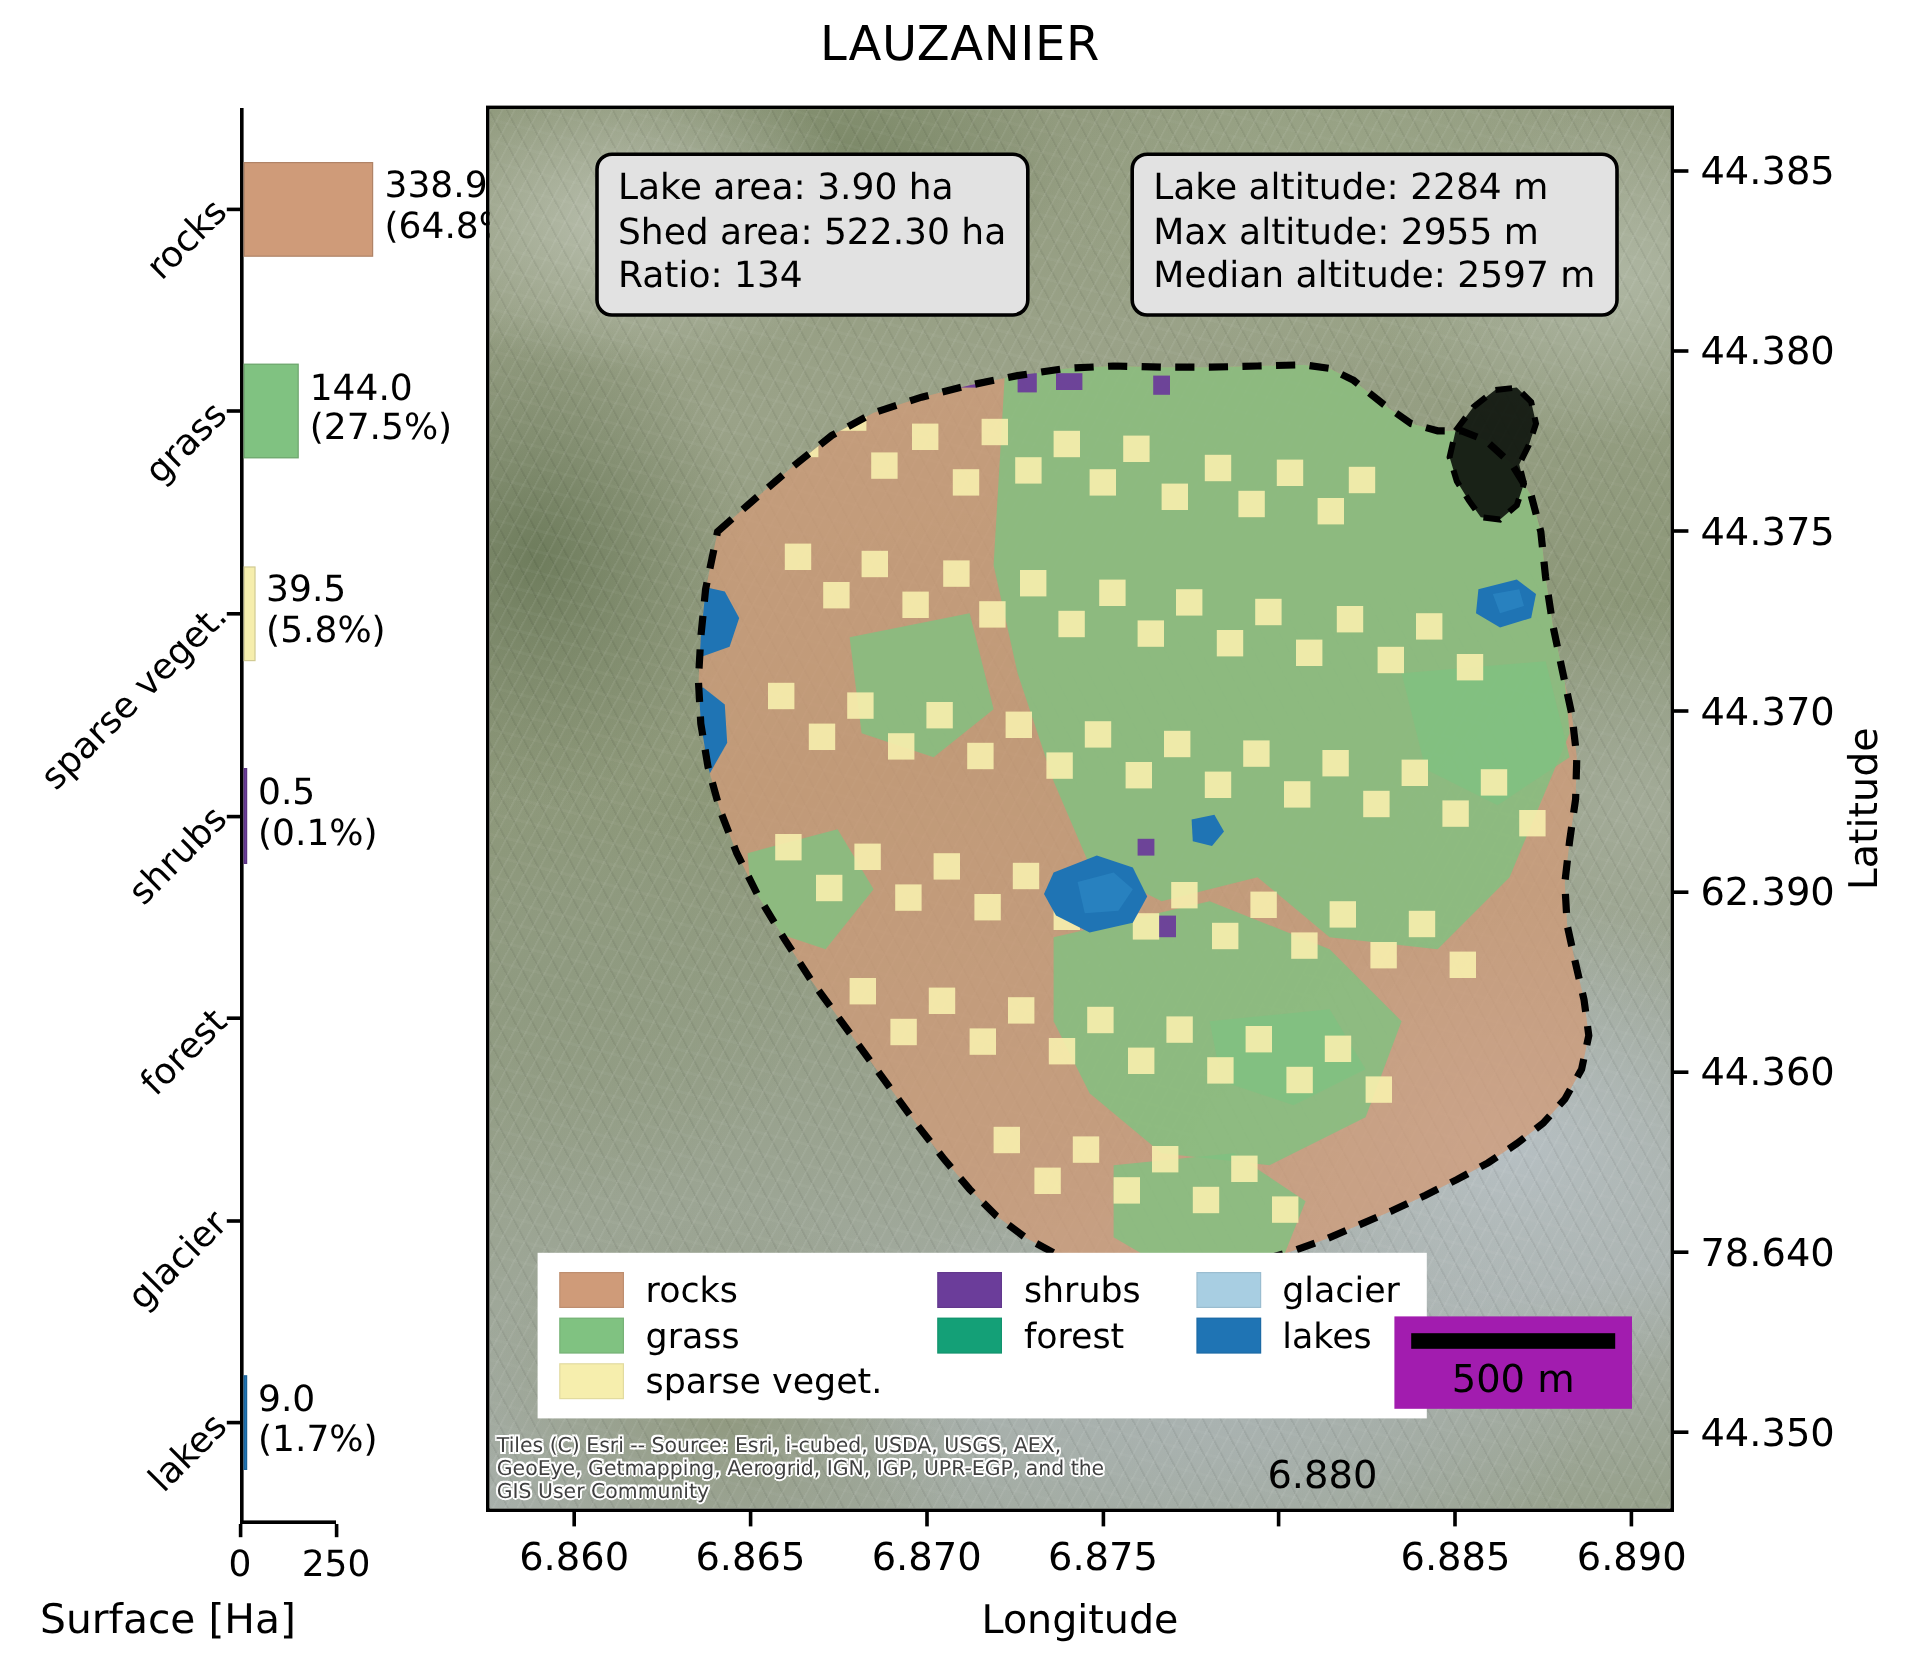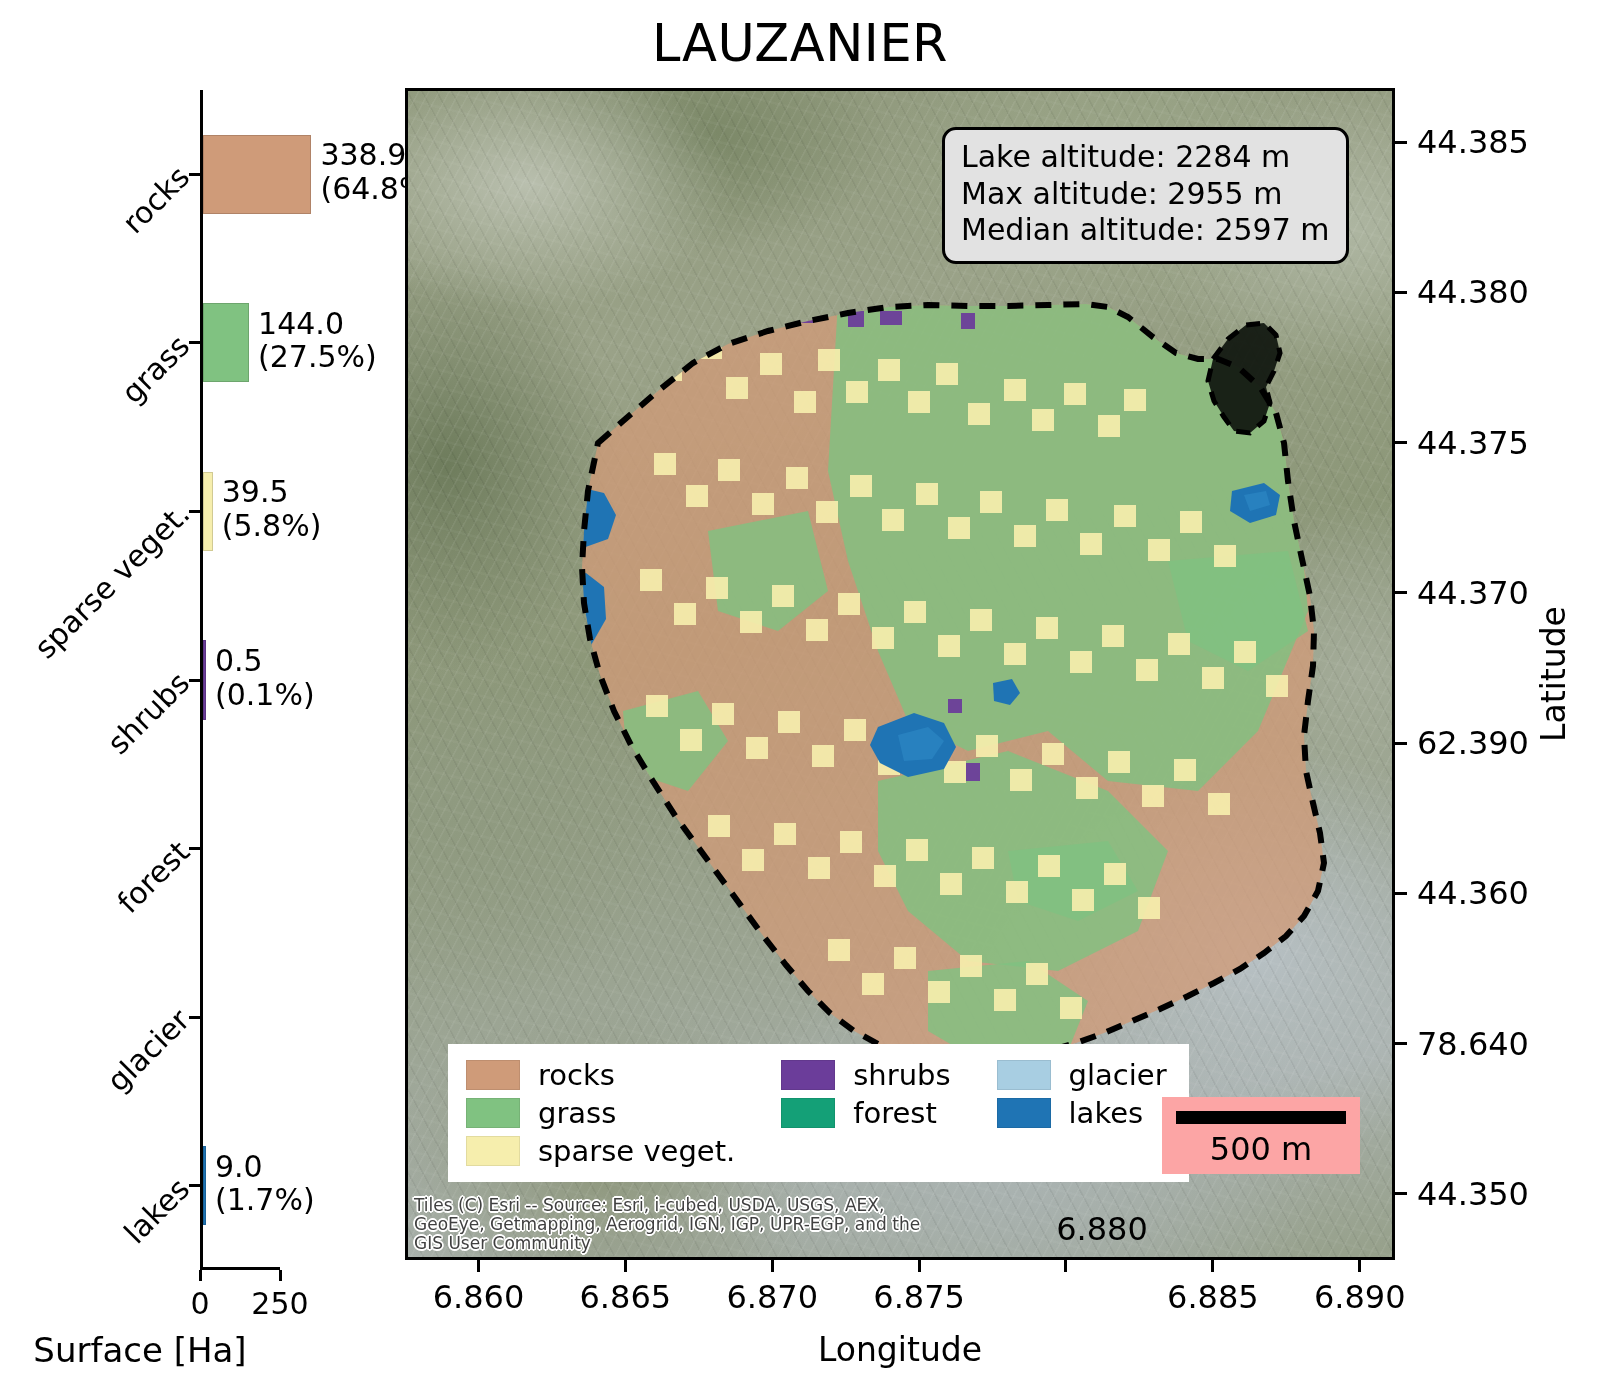--- a/index.html
+++ b/index.html
@@ -12,21 +12,21 @@
     font-family: "DejaVu Sans", sans-serif;
     overflow: hidden;
   }
   .figure { position: absolute; inset: 0; }
 
   
   #fig-title {
     position: absolute;
     left: 0; top: 14px; width: 1600px;
     text-align: center;
-    font-size: 51px;
+    font-size: 40px;
     color: #000;
     letter-spacing: 0.5px;
     font-family: "DejaVu Sans", sans-serif;
   }
 
   
   #bar-panel {
     position: absolute;
     left: 200px; top: 90px;
     width: 200px; height: 1180px;
@@ -150,21 +150,21 @@
   .legend-swatch {
     width: 52px; height: 28px; display: block;
     border: 1px solid rgba(0,0,0,0.08);
   }
   .legend-label { font-size: 29px; color: #000; white-space: nowrap; }
 
   
   #scale-bar {
     position: absolute;
     right: 32px; bottom: 83px;
-    background: #fca5a5;
+    background: #a21caf;
     padding: 10px 14px 6px 14px;
     text-align: center;
   }
   #scale-bar-line { width: 170px; height: 13px; background: #000; margin: 4px auto 0; }
   #scale-bar-label { font-size: 32px; color: #000; margin-top: 6px; }
 
   
   #map-attribution {
     position: absolute;
     left: 6px; bottom: 4px;
@@ -430,20 +430,25 @@
                L 898 680 L 905 712 L 912 742 L 916 772 L 910 800 L 896 825 L 878 845 L 856 862
                L 832 878 L 806 892 L 780 905 L 752 918 L 724 930 L 696 942 L 668 952 L 640 960
                L 612 966 L 584 970 L 556 972 L 528 970 L 500 964 L 472 954 L 446 940 L 422 922
                L 400 900 L 378 874 L 356 846 L 334 816 L 312 786 L 290 756 L 268 726 L 246 692
                L 224 656 L 206 620 L 192 584 L 182 548 L 176 512 L 174 476 L 176 440 L 180 400 Z" fill="none" stroke="#000" stroke-width="6" stroke-dasharray="16 12" stroke-linecap="butt"></path>
 
       <path d="M805 268 L820 248 L838 234 L856 232 L868 244 L872 262 L866 280 L858 296
                L862 312 L856 330 L842 342 L826 340 L816 326 L806 310 L800 290 Z" fill="none" stroke="#000" stroke-width="5" stroke-dasharray="14 10"></path>
     </svg>
 
+    <div class="info-box" id="info-lake">
+      <div>Lake area: 3.90 ha</div>
+      <div>Shed area: 522.30 ha</div>
+      <div>Ratio: 134</div>
+    </div>
     <div class="info-box" id="info-alt">
       <div>Lake altitude: 2284 m</div>
       <div>Max altitude: 2955 m</div>
       <div>Median altitude: 2597 m</div>
     </div>
 
     <div id="map-legend">
       <div class="legend-col" id="legend-col-0">
           <div class="legend-item">
             <span class="legend-swatch" style="background: rgb(207, 155, 121);"></span>

